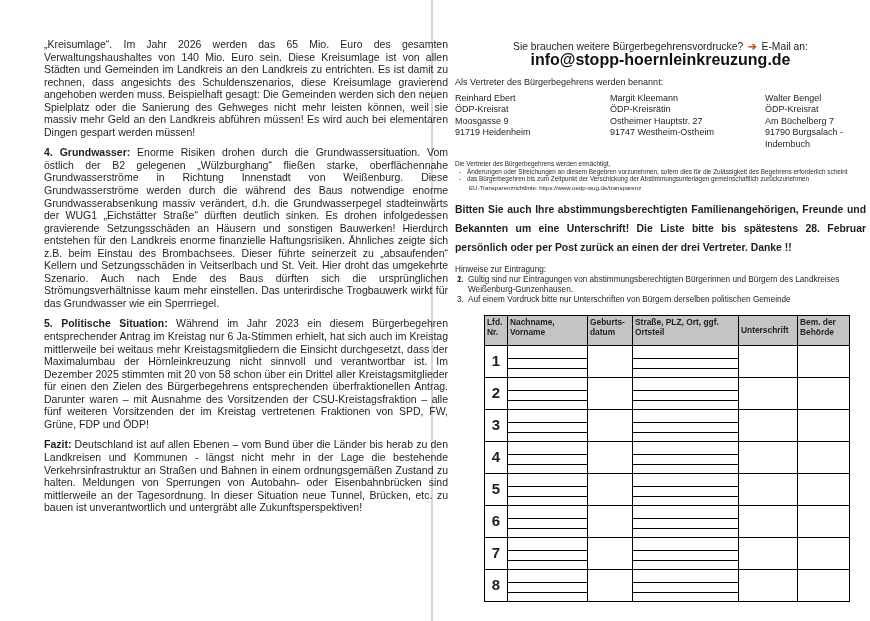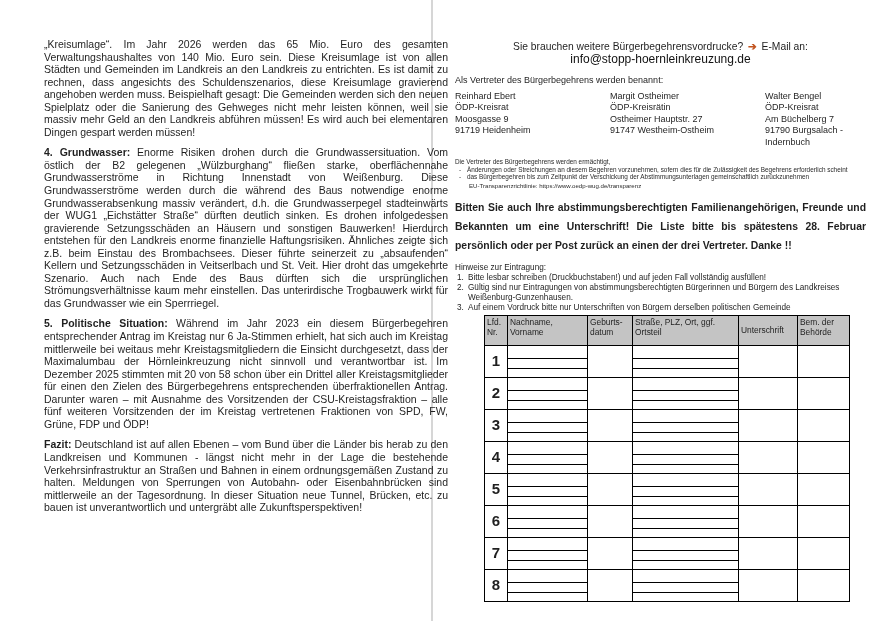--- a/index.html
+++ b/index.html
@@ -16,42 +16,42 @@
   .left-page p{margin:0 0 8px 0;}
   .left-page p.tight{margin:0;}
   .lead{font-weight:bold;}
   .website-line{margin-top:10px;text-align:left;font-size:10.8px;}
   .website-line .url{color:#3333cc;margin-left:10px;text-decoration:none;}
 
   
   .right-page{position:absolute;left:455px;top:40px;width:411px;}
   .rp-header{text-align:center;font-size:10.3px;line-height:13px;}
   .rp-header .arrow{color:#c2541f;font-weight:bold;padding:0 2px;}
-  .rp-header .email{font-weight:normal;font-size:12px;color:#111;text-decoration:none;}
+  .rp-header .email{font-weight:bold;font-size:16px;color:#111;text-decoration:none;}
   .vertreter-intro{font-size:9px;margin-top:9px;}
   .contacts{display:flex;margin-top:6px;font-size:9px;line-height:11.4px;min-height:52px;}
   .contact{width:155px;}
   .contact:last-child{width:101px;}
   .smallprint{font-size:6.4px;line-height:7.6px;margin-top:10px;color:#2a2a2a;}
   .smallprint .sp-item{padding-left:12px;position:relative;}
   .smallprint .sp-item::before{content:"-";position:absolute;left:4px;}
   .smallprint .eu-line{padding-left:14px;font-size:6.1px;margin-top:1px;}
   .smallprint .eu-line a{color:#2a2a2a;text-decoration:none;}
   .appeal{font-weight:bold;font-size:10.4px;line-height:19px;text-align:justify;margin-top:9px;}
   .title-block{text-align:center;font-size:10.4px;line-height:12.8px;margin-top:3px;}
   .title-block .quote{max-width:380px;margin:0 auto;}
   .hinweise{font-size:8.2px;line-height:9.8px;margin-top:8px;}
   .hinweise .hw-item{padding-left:13px;position:relative;}
   .hinweise .hw-num{position:absolute;left:2px;}
 
   
   .sig-table{position:absolute;left:484px;top:315px;border-collapse:collapse;table-layout:fixed;width:363px;}
   .sig-table th,.sig-table td{border:1px solid #000;padding:0;vertical-align:top;overflow:hidden;}
   .sig-table th{background:#c4c4c4;font-size:8.4px;line-height:9.6px;text-align:left;
-    padding:2px 1px 1px 2px;height:26px;font-weight:normal;}
+    padding:2px 1px 1px 2px;height:26px;font-weight:bold;}
   .sig-table th.th-sign{vertical-align:middle;}
   .sig-table td{height:31px;position:relative;}
   .row-num{font-size:15px;font-weight:bold;text-align:center;line-height:29px;}
   .writecell{position:relative;}
   .wl{position:absolute;left:0;right:0;height:0;border-top:1px solid #000;}
   .wl1{top:12px;}
   .wl2{top:22px;}
 </style>
 </head>
 <body>
@@ -77,21 +77,21 @@
   <div class="vertreter-intro">Als Vertreter des Bürgerbegehrens werden benannt:</div>
 
   <div class="contacts">
     <div class="contact">
       <div>Reinhard Ebert</div>
       <div>ÖDP-Kreisrat</div>
       <div>Moosgasse 9</div>
       <div>91719 Heidenheim</div>
     </div>
     <div class="contact">
-      <div>Margit Ostheimer</div>
+      <div>Margit Kleemann</div>
       <div>ÖDP-Kreisrätin</div>
       <div>Ostheimer Hauptstr. 27</div>
       <div>91747 Westheim-Ostheim</div>
     </div>
     <div class="contact">
       <div>Walter Bengel</div>
       <div>ÖDP-Kreisrat</div>
       <div>Am Büchelberg 7</div>
       <div>91790 Burgsalach - Indernbuch</div>
     </div>
@@ -105,21 +105,21 @@
       <span>EU-Transparenzrichtlinie:</span>
       <a href="#">https://www.oedp-wug.de/transparenz</a>
     </div>
   </div>
 
   <div class="appeal">Bitten Sie auch Ihre abstimmungsberechtigten Familienangehörigen, Freunde und Bekannten um eine Unterschrift! Die Liste bitte bis spätestens 28. Februar persönlich oder per Post zurück an einen der drei Vertreter.  Danke !!</div>
 
 
   <div class="hinweise">
     <div>Hinweise zur Eintragung:</div>
-    <div class="hw-item"><span class="hw-num">1.</span><span>Bitte lesbar schreiben (Druckbuchstaben!) und auf jeden Fall vollständig ausfüllen!</span></div>
+    <div class="hw-item"><span class="hw-num">1.</span></div>
     <div class="hw-item"><span class="hw-num">2.</span><span>Gültig sind nur Eintragungen von abstimmungsberechtigten Bürgerinnen und Bürgern des Landkreises Weißenburg-Gunzenhausen.</span></div>
     <div class="hw-item"><span class="hw-num">3.</span><span>Auf einem Vordruck bitte nur Unterschriften von Bürgern derselben politischen Gemeinde</span></div>
   </div>
 
 </div>
 
 <table class="sig-table">
   <colgroup>
     <col style="width:23px">
       <col style="width:80px">

